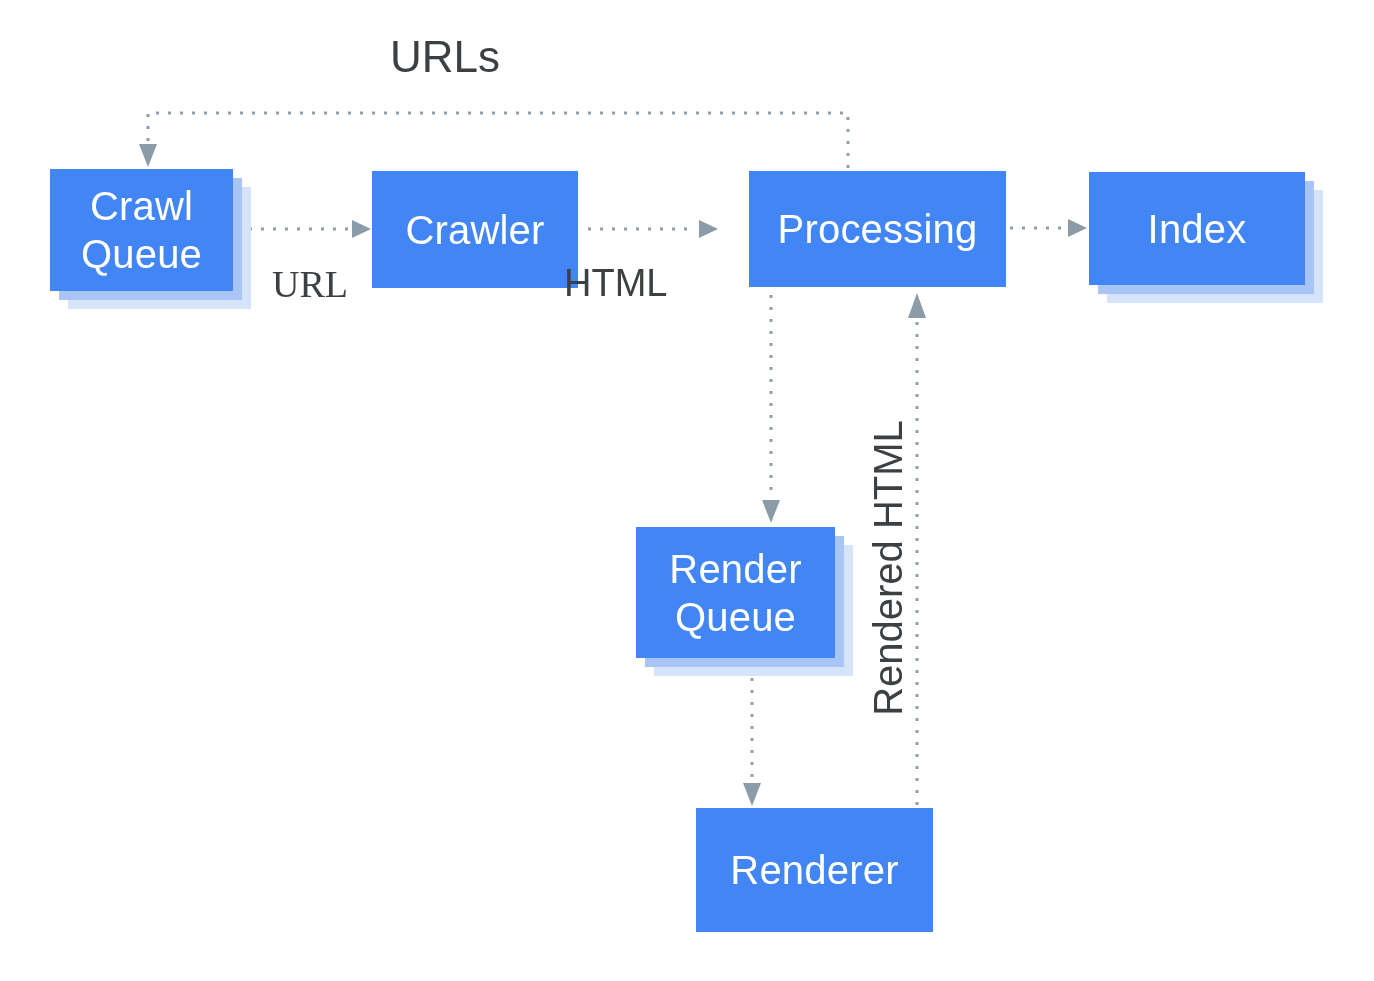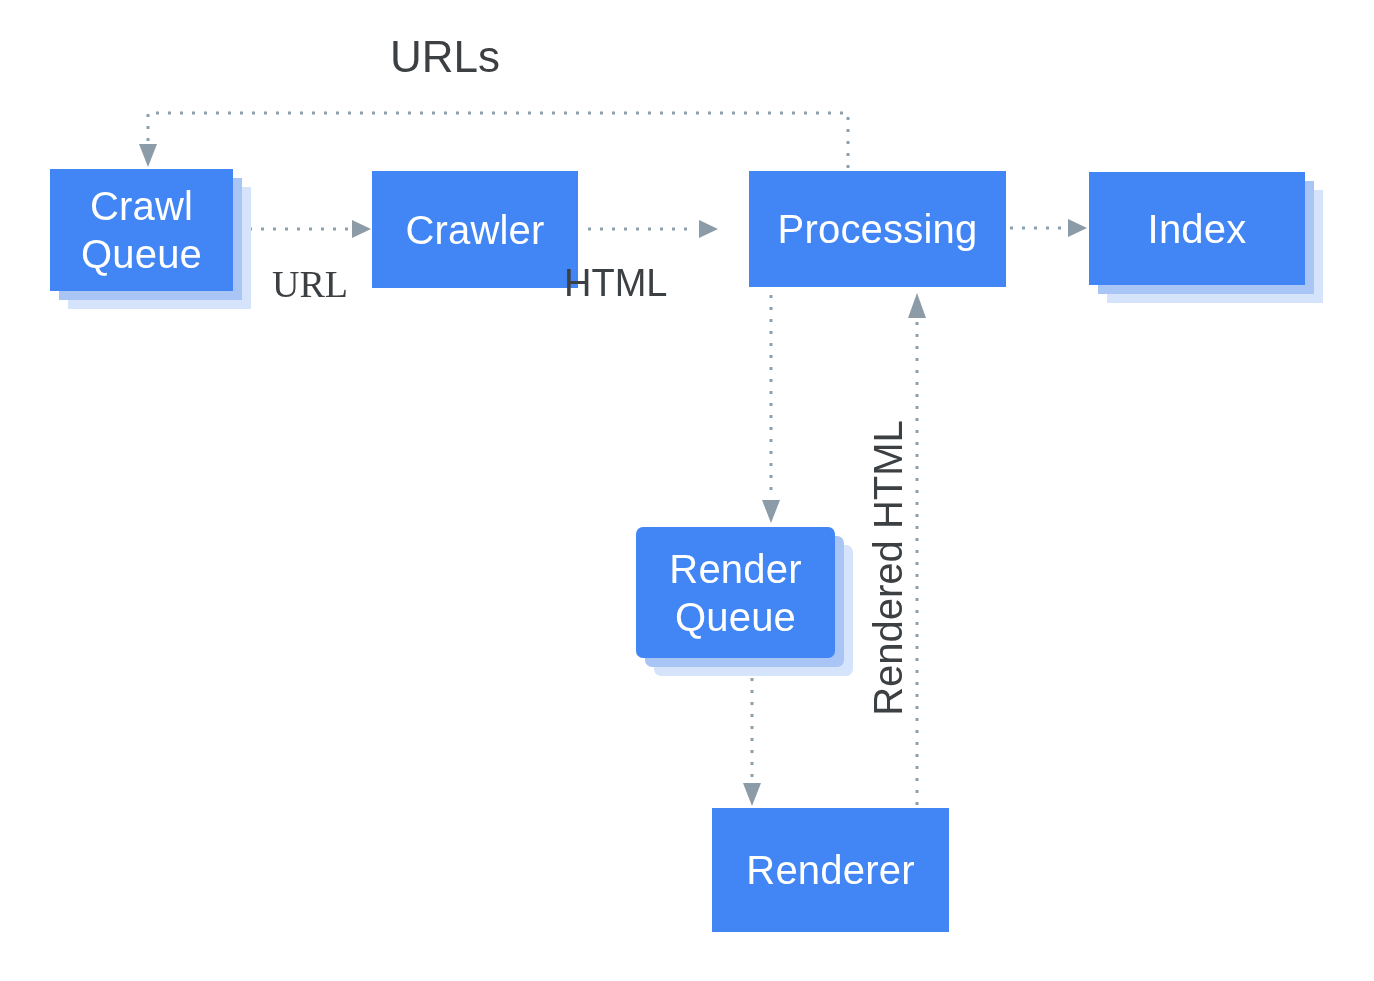--- a/index.html
+++ b/index.html
@@ -51,22 +51,22 @@
     letter-spacing: 0.2px;
     z-index: 2;
   }
   .node.stacked {
     box-shadow: 9px 9px 0 var(--node-shadow-1), 18px 18px 0 var(--node-shadow-2);
   }
   .node-crawl-queue { left: 50px;   top: 169px; width: 183px; height: 122px; }
   .node-crawler     { left: 372px;  top: 171px; width: 206px; height: 117px; }
   .node-processing  { left: 749px;  top: 171px; width: 257px; height: 116px; }
   .node-index       { left: 1089px; top: 172px; width: 216px; height: 113px; }
-  .node-render-queue{ left: 636px;  top: 527px; width: 199px; height: 131px; border-radius: 7px; }
-  .node-renderer    { left: 712px;  top: 808px; width: 237px; height: 124px; }
+  .node-render-queue{ left: 636px;  top: 527px; width: 199px; height: 131px; }
+  .node-renderer    { left: 696px;  top: 808px; width: 237px; height: 124px; }
   .edge-label {
     position: absolute;
     color: var(--label-text);
     font-size: 38px;
     font-weight: 400;
     white-space: nowrap;
     z-index: 3;
   }
   .label-urls  { left: 390px; top: 32px; font-size: 44px; }
   .label-url   { left: 272px; top: 262px; font-family: Liberation Serif, serif; }

